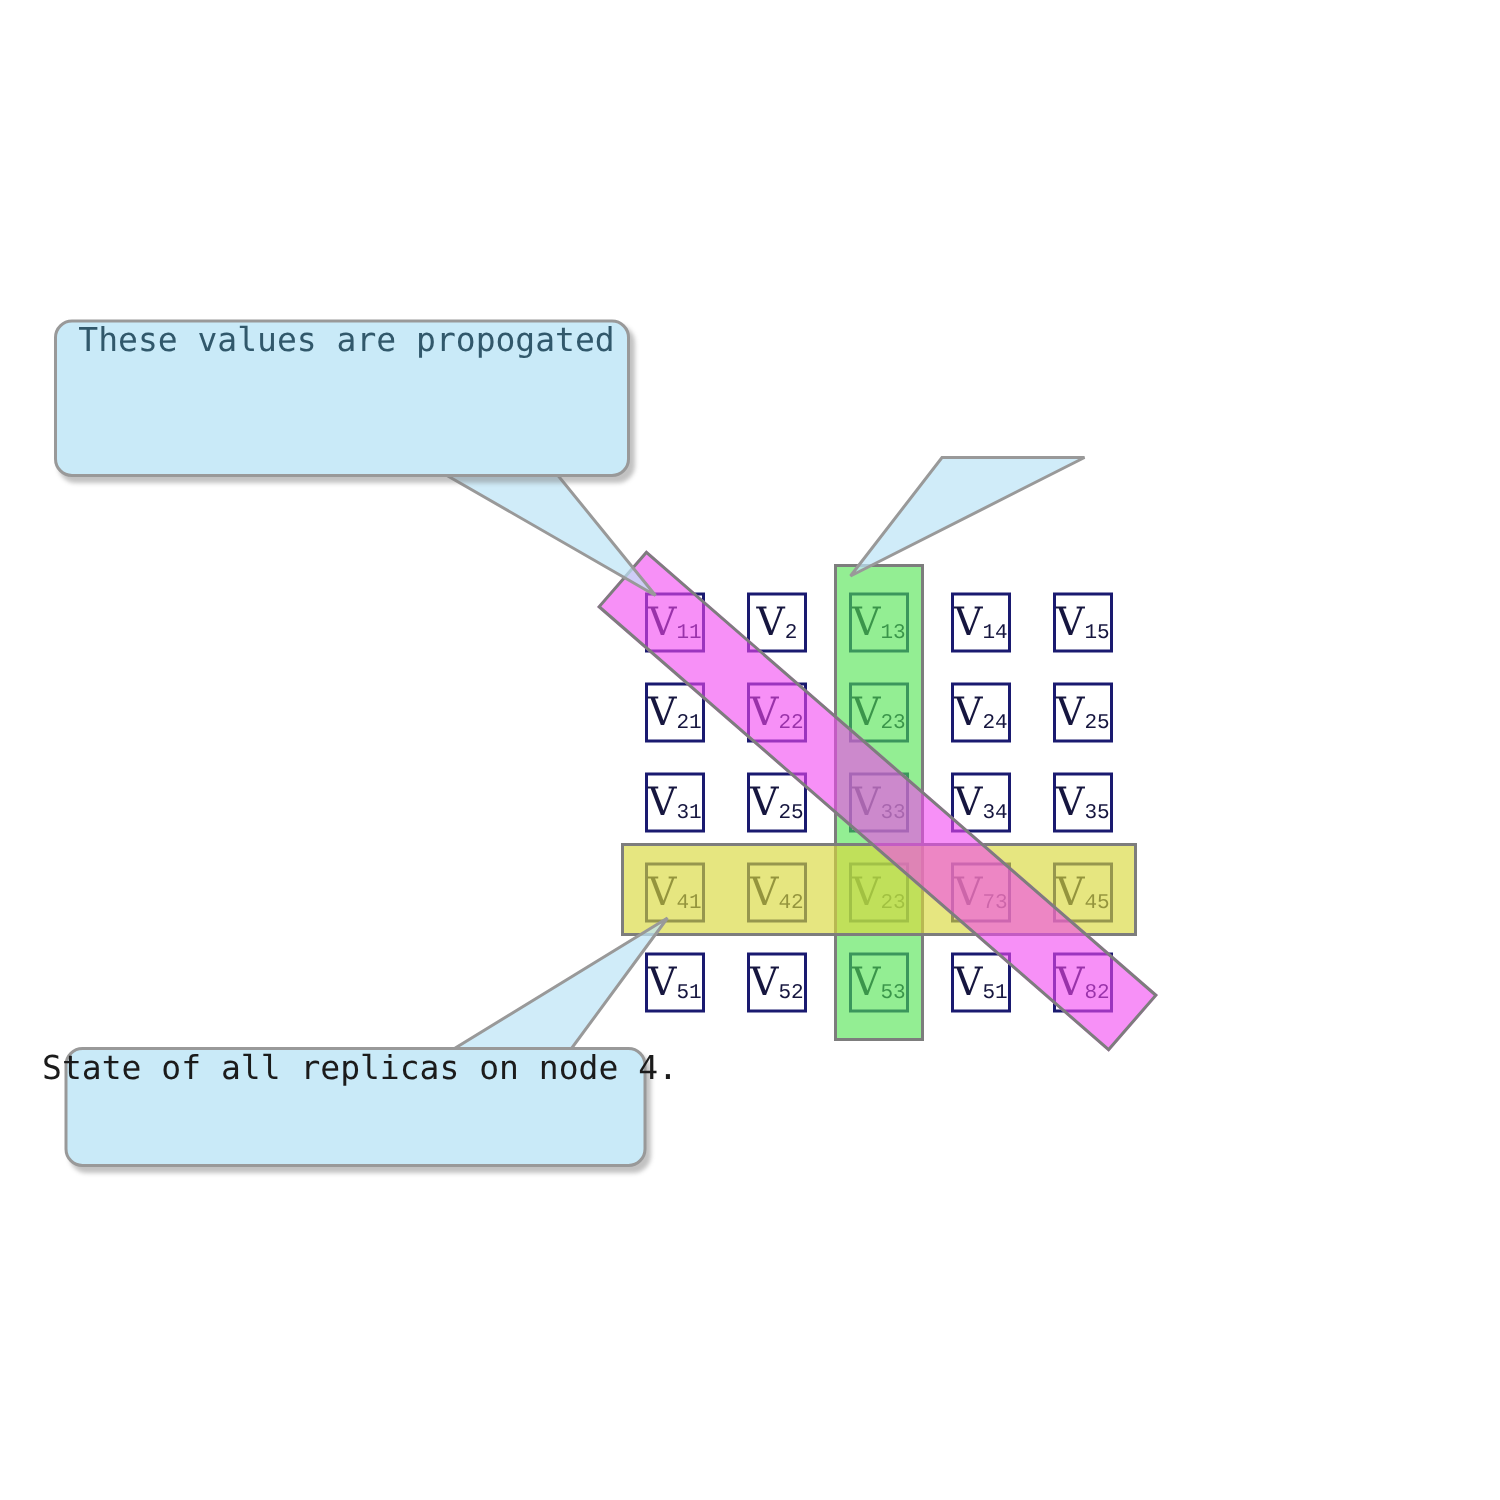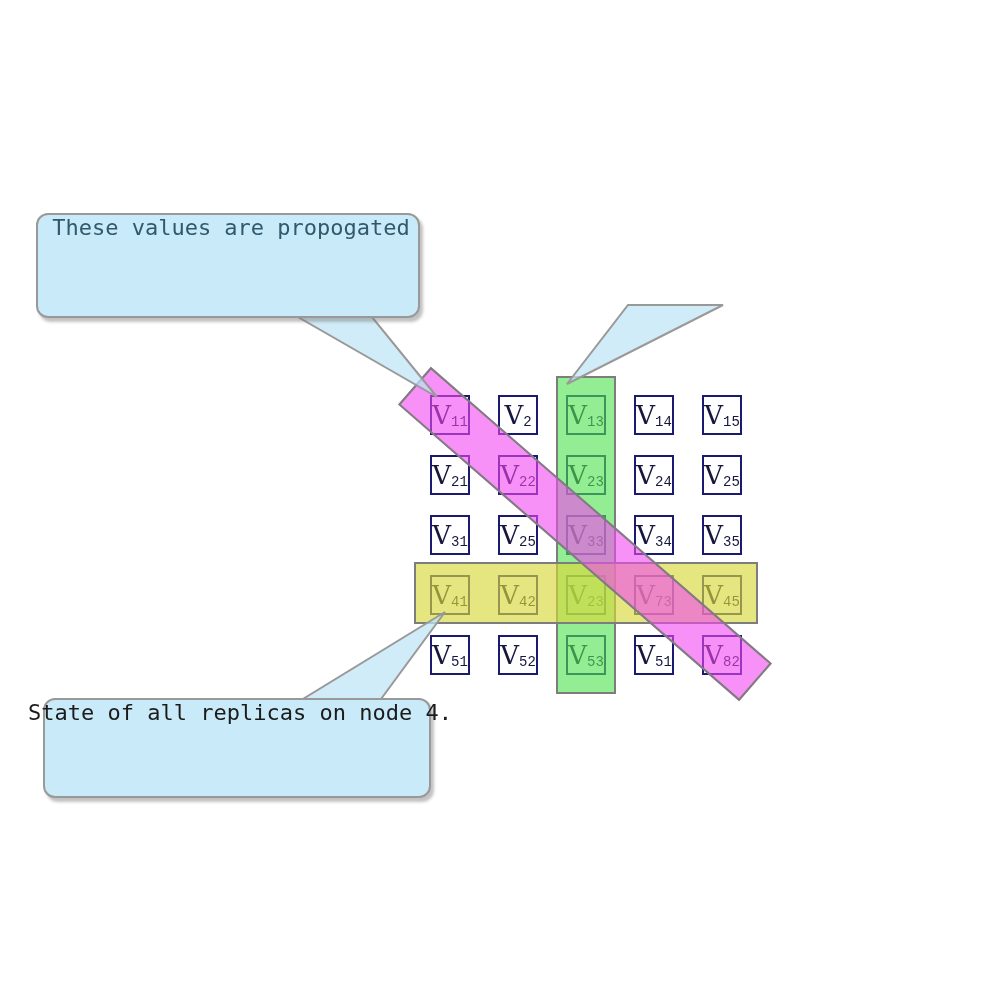--- a/index.html
+++ b/index.html
@@ -41,21 +41,21 @@
     border: 2px solid var(--callout-border);
     border-radius: 12px;
     box-shadow: 3px 4px 3px rgba(120,120,120,0.45);
     display: flex; flex-direction: row; justify-content: center;
     padding: 0 14px 0 20px;
     font-size: 22px; line-height: 25px;
     white-space: nowrap;
   }
   .callout-gossip  { left: 36px;  top: 213px; width: 384px; height: 105px; color: var(--callout-text-gossip); }
   .callout-replica { left: 583px; top: 202px; width: 384px; height: 104px; color: var(--callout-text-primary); }
-  .callout-node    { left: 43px;  top: 698px; width: 388px; height: 100px; color: var(--callout-text-primary); }
+  .callout-node    { left: 43px;  top: 698px; width: 388px; height: 80px; color: var(--callout-text-primary); }
 </style>
 </head>
 <body>
 
 <div class="canvas">
 
   <div id="grid">
       <div class="cell" style="left: 430px; top: 395px;">
         <span class="vsym">V</span>
         <span class="vsub">11</span>

